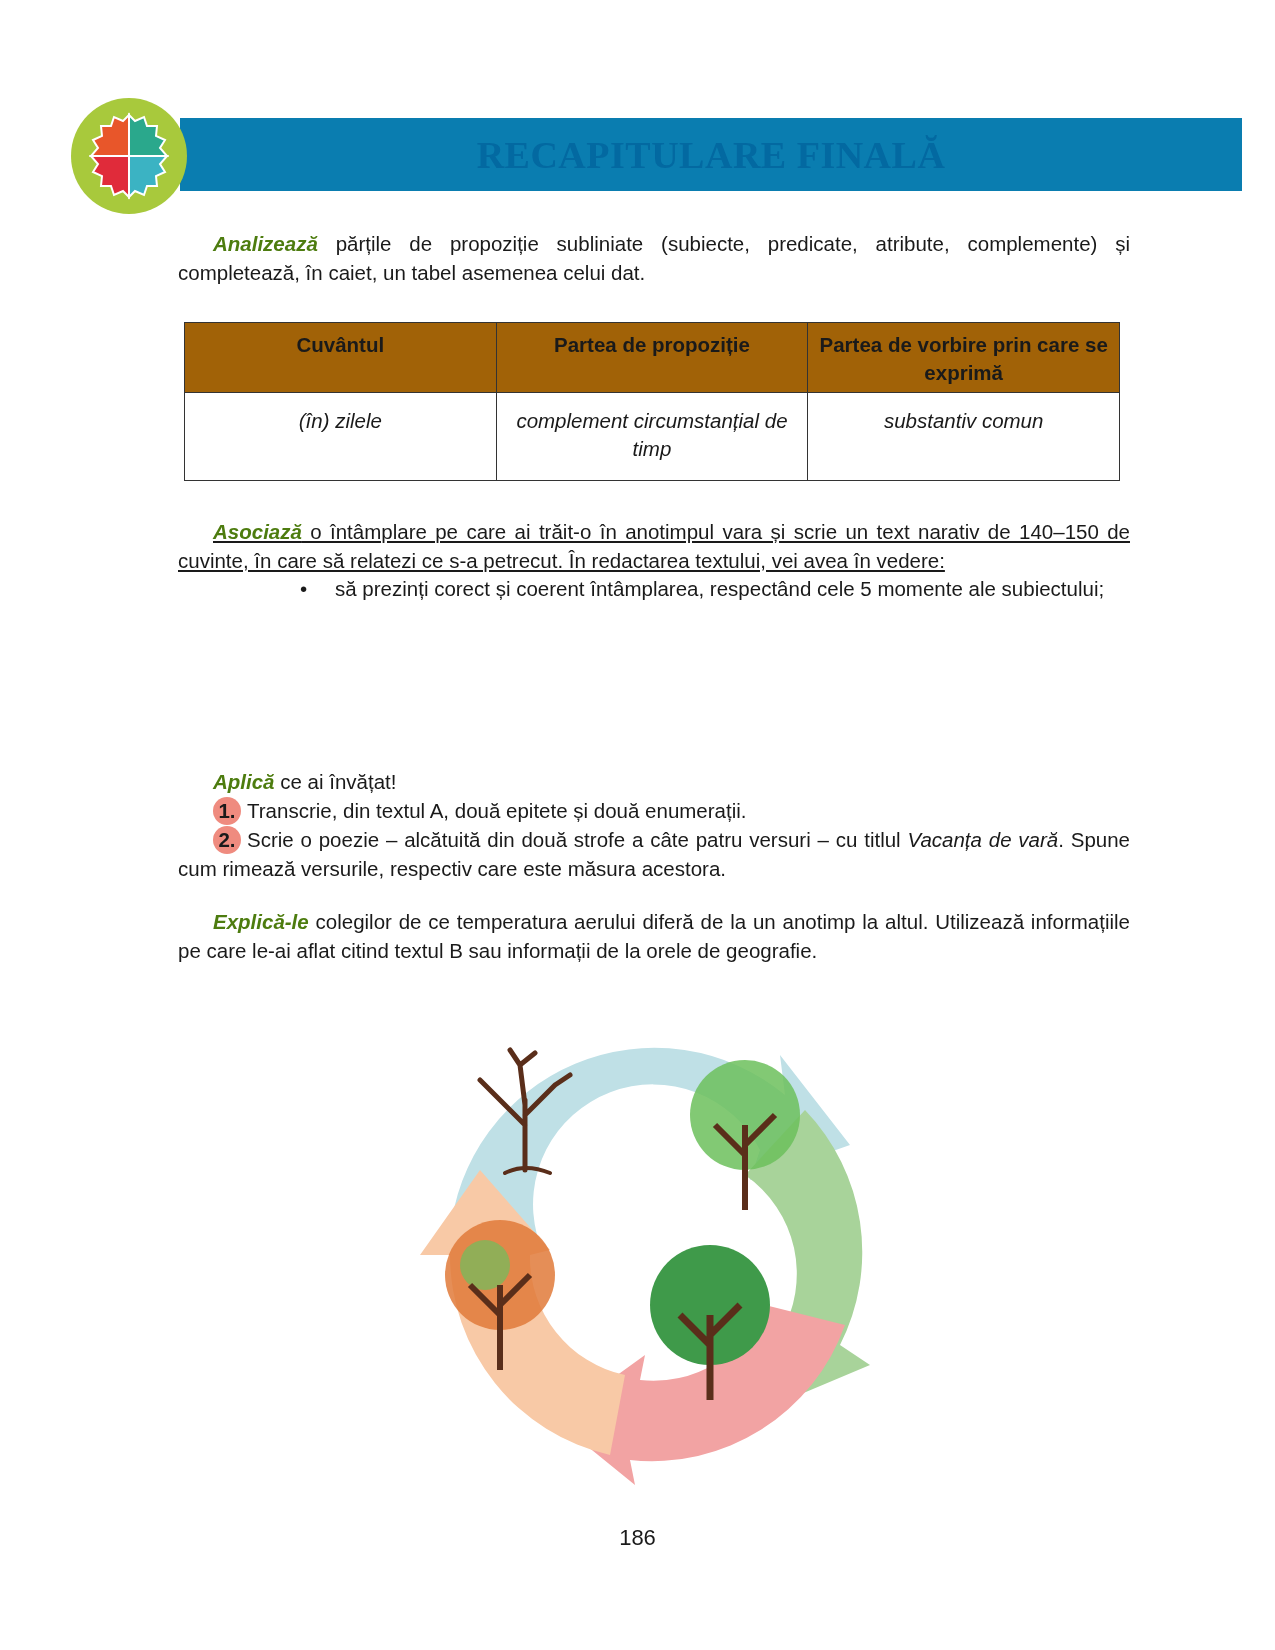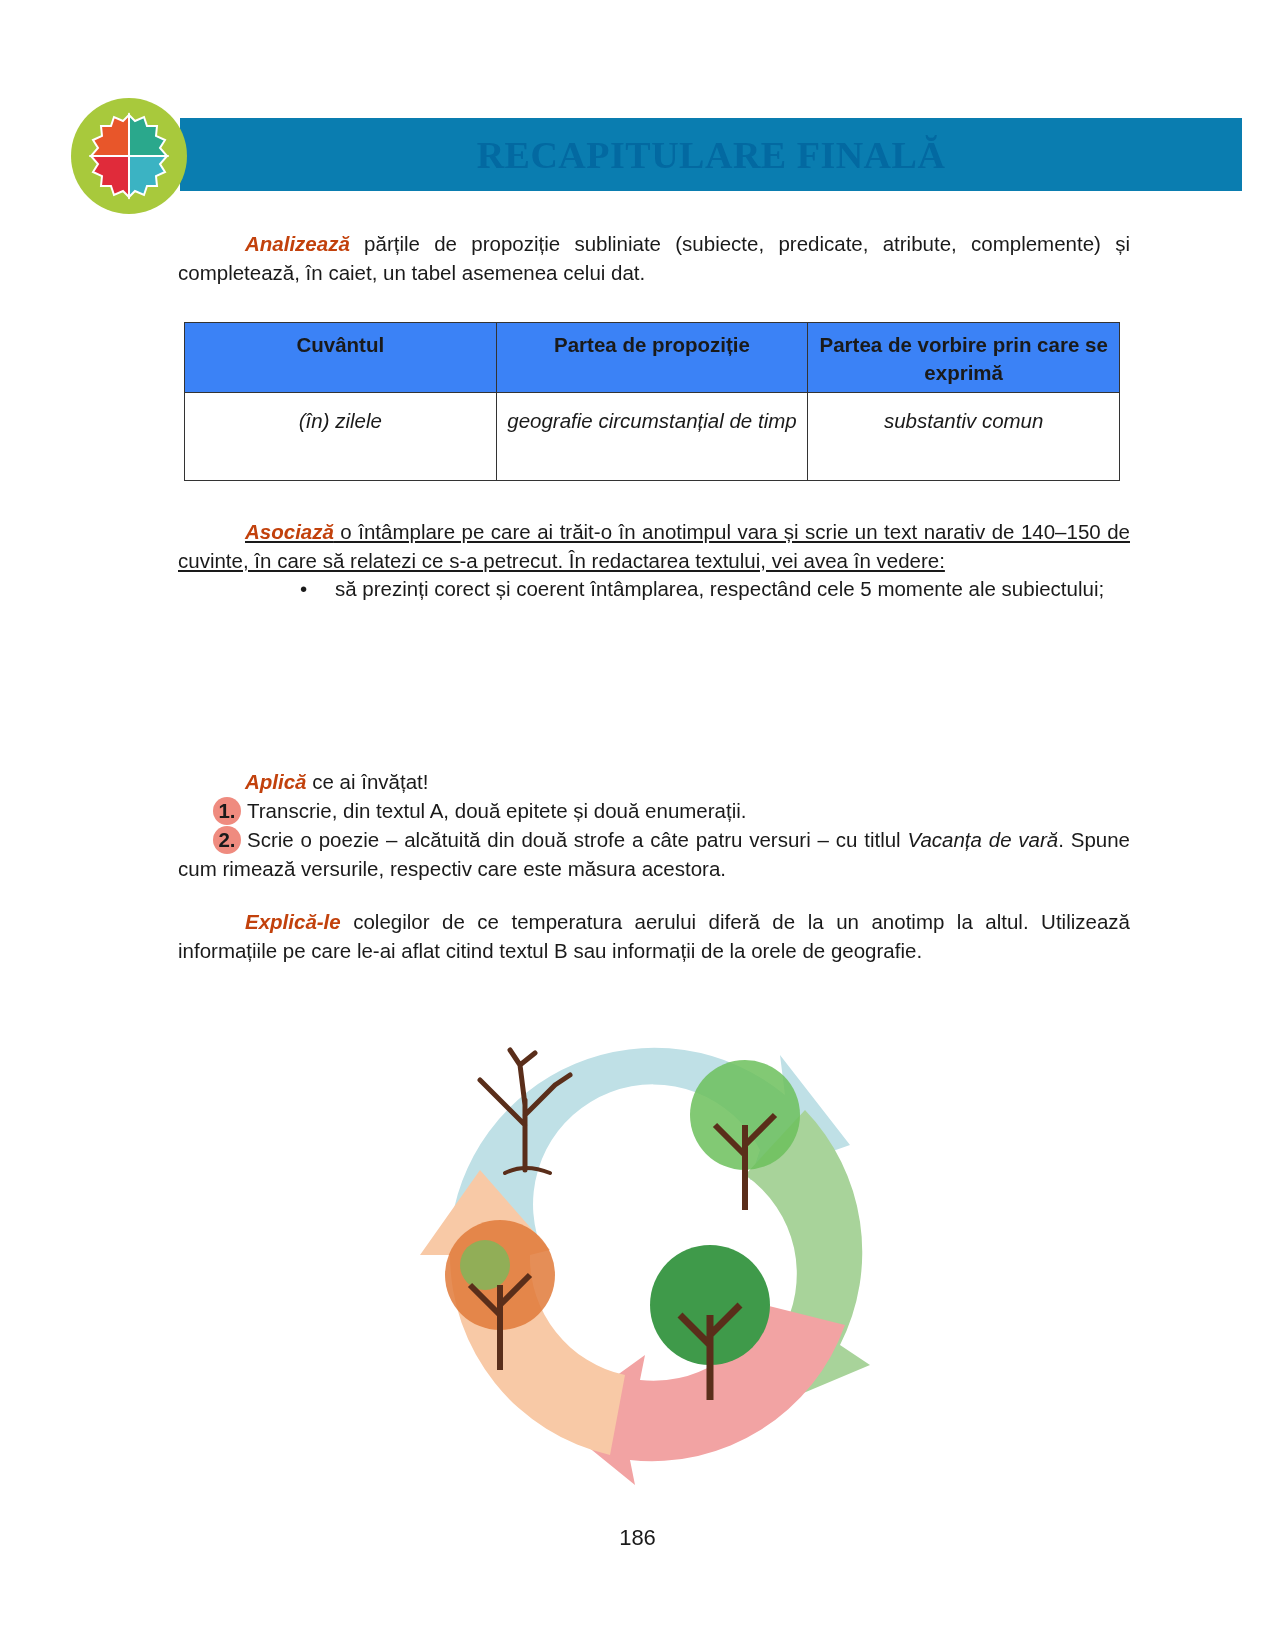--- a/index.html
+++ b/index.html
@@ -1,25 +1,25 @@
 <!DOCTYPE html>
 <html><head>
 <meta charset="utf-8">
 <style>
   html,body{margin:0;padding:0;background:#ffffff;}
   body{width:1275px;height:1650px;position:relative;overflow:hidden;font-family:"Liberation Sans",sans-serif;color:#1a1a1a;}
   .header-band{position:absolute;left:180px;top:118px;width:1062px;height:73px;background:#0a7db0;}
   .header-title{position:absolute;left:180px;top:118px;width:1062px;height:73px;display:flex;align-items:center;justify-content:center;color:#0369a1;font-family:"Liberation Serif",serif;font-weight:bold;font-size:38px;letter-spacing:0.5px;}
   .logo{position:absolute;left:70px;top:97px;width:118px;height:118px;}
   .text{position:absolute;left:178px;width:952px;font-size:20.5px;line-height:28.5px;text-align:justify;}
-  .kw{color:#c2410c;font-weight:bold;font-style:italic;margin-left:32px;}
+  .kw{color:#4d7c0f;font-weight:bold;font-style:italic;}
   .indent{display:inline-block;width:35px;}
   table.grammar{position:absolute;left:184px;top:322px;width:936px;border-collapse:collapse;font-size:20.5px;}
   table.grammar th, table.grammar td{border:1.5px solid #333;text-align:center;vertical-align:top;width:33.33%;}
-  table.grammar th{background:#3b82f6;font-weight:bold;height:70px;padding:8px 10px 0 10px;line-height:28px;box-sizing:border-box;}
+  table.grammar th{background:#a16207;font-weight:bold;height:70px;padding:8px 10px 0 10px;line-height:28px;box-sizing:border-box;}
   table.grammar td{font-style:italic;height:88px;padding:14px 10px 0 10px;line-height:28px;box-sizing:border-box;}
   ul.bullets{position:absolute;left:300px;top:575px;width:830px;margin:0;padding:0;list-style:none;font-size:20.5px;line-height:28.5px;}
   ul.bullets li{position:relative;padding-left:35px;text-align:justify;}
   ul.bullets li::before{content:"•";position:absolute;left:0;top:0;}
   .num{display:inline-block;background:#ef8b7f;border-radius:50%;width:28px;height:28px;line-height:28px;text-align:center;font-weight:bold;margin-right:6px;}
   .page-number{position:absolute;left:0;width:1275px;top:1525px;text-align:center;font-size:22px;}
   .cycle{position:absolute;left:410px;top:1005px;width:490px;height:480px;}
 </style>
 </head>
 <body>
@@ -44,21 +44,21 @@
   <thead>
     <tr>
       <th>Cuvântul</th>
       <th>Partea de propoziție</th>
       <th>Partea de vorbire prin care se exprimă</th>
     </tr>
   </thead>
   <tbody>
     <tr>
       <td>(în) zilele</td>
-      <td>geografie circumstanțial de timp</td>
+      <td>complement circumstanțial de timp</td>
       <td>substantiv comun</td>
     </tr>
   </tbody>
 </table>
 
 <div class="text" style="top:518px;text-decoration:underline;">
   <span class="indent"></span><span class="kw">Asociază</span><span> o întâmplare pe care ai trăit-o în anotimpul vara și scrie un text narativ de 140–150 de cuvinte, în care să relatezi ce s-a petrecut. În redactarea textului, vei avea în vedere:</span>
 </div>
 <ul class="bullets">
   <li>să prezinți corect și coerent întâmplarea, respectând cele 5 momente ale subiectului;</li>

